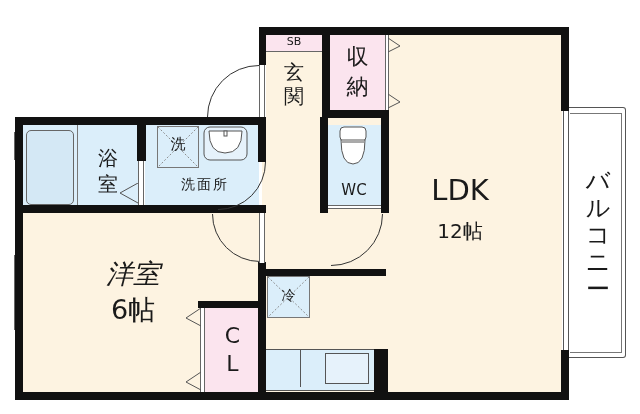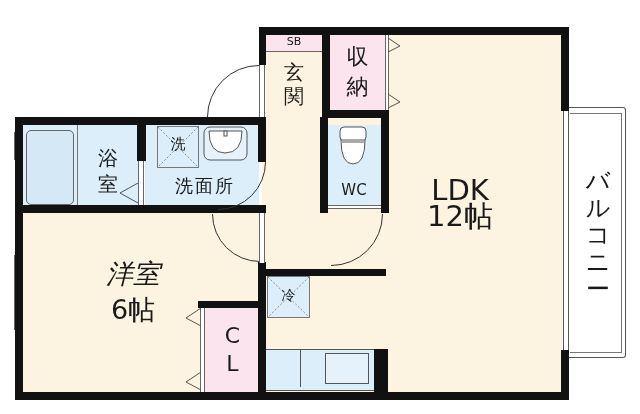--- a/index.html
+++ b/index.html
@@ -72,21 +72,21 @@
       <line x1="0" y1="0" x2="42" y2="42" stroke="#888" stroke-dasharray="2,2"></line>
       <line x1="42" y1="0" x2="0" y2="42" stroke="#888" stroke-dasharray="2,2"></line>
     </svg>
 </div>
 <div class="label" style="left:157px; top:136px; width:42px; font-size:15px;">洗</div>
 <svg class="abs" style="left:203px; top:126px; width:45px; height:36px;">
   <rect x="1" y="1" width="43" height="33" rx="6" fill="#e6f2fb" stroke="#555"></rect>
   <path d="M6,5 L39,5 Q39,27 22,27 Q6,27 6,5 Z" fill="#fff" stroke="#555"></path>
   <rect x="21" y="5" width="3" height="5" fill="#fff" stroke="#555"></rect>
 </svg>
-<div class="label" style="left:150px; top:176px; width:110px; font-size:18px; letter-spacing:2px;">洗面所</div>
+<div class="label" style="left:150px; top:176px; width:110px; font-size:14px; letter-spacing:2px;">洗面所</div>
 <div class="abs" style="left:138px; top:160px; width:6px; height:45px; background:#fff; border-left:1px solid #666; border-right:1px solid #666;"></div>
 
 <div class="abs room-yellow" style="left:22px; top:213px; width:238px; height:180px;"></div>
 <div class="label" style="left:88px; top:258px; width:90px; font-size:27px;font-style:italic;">洋室</div>
 <div class="label" style="left:88px; top:294px; width:90px; font-size:27px;">6帖</div>
 <div class="abs" style="left:14px; top:255px; width:8px; height:75px; background:#fff; border:1px solid #666;"></div>
 <div class="abs" style="left:140px; top:393px; width:52px; height:7px; background:#fff; border:1px solid #666;"></div>
 
 <div class="abs room-pink" style="left:205px; top:306px; width:55px; height:88px;"></div>
 <div class="label" style="left:205px; top:322px; width:55px; font-size:22px; line-height:28px;">C
@@ -104,21 +104,21 @@
     </svg>
 </div>
 <div class="label" style="left:267px; top:287px; width:43px; font-size:14px;">冷</div>
 
 <div class="abs" style="left:266px; top:349px; width:108px; height:42px; background:#dbeefa; border-top:1px solid #555; border-bottom:1px solid #555;"></div>
 <div class="abs" style="left:300px; top:349px; width:1px; height:38px; background:#555;"></div>
 <div class="abs" style="left:325px; top:353px; width:44px; height:31px; border:1px solid #555; background:#e6f2fb;"></div>
 <div class="abs" style="left:328px; top:393px; width:46px; height:7px; background:#fff; border:1px solid #666;"></div>
 
 <div class="label" style="left:400px; top:174px; width:120px; font-size:29px;">LDK</div>
-<div class="label" style="left:400px; top:200px; width:120px; font-size:29px;">12帖</div>
+<div class="label" style="left:400px; top:220px; width:120px; font-size:20px;">12帖</div>
 <div class="abs" style="left:563px; top:110px; width:6px; height:243px; background:#fff; border-left:1px solid #555; border-right:1px solid #555;"></div>
 
 <div class="abs wall" style="left:259px; top:27px; width:310px; height:8px;"></div>
 <div class="abs wall" style="left:561px; top:27px; width:8px; height:84px;"></div>
 <div class="abs wall" style="left:561px; top:350px; width:8px; height:50px;"></div>
 <div class="abs wall" style="left:15px; top:392px; width:554px; height:8px;"></div>
 <div class="abs wall" style="left:15px; top:117px; width:8px; height:283px;"></div>
 <div class="abs wall" style="left:15px; top:117px; width:250px; height:8px;"></div>
 <div class="abs wall" style="left:259px; top:27px; width:7px; height:38px;"></div>
 <div class="abs wall" style="left:322px; top:27px; width:8px; height:90px;"></div>

